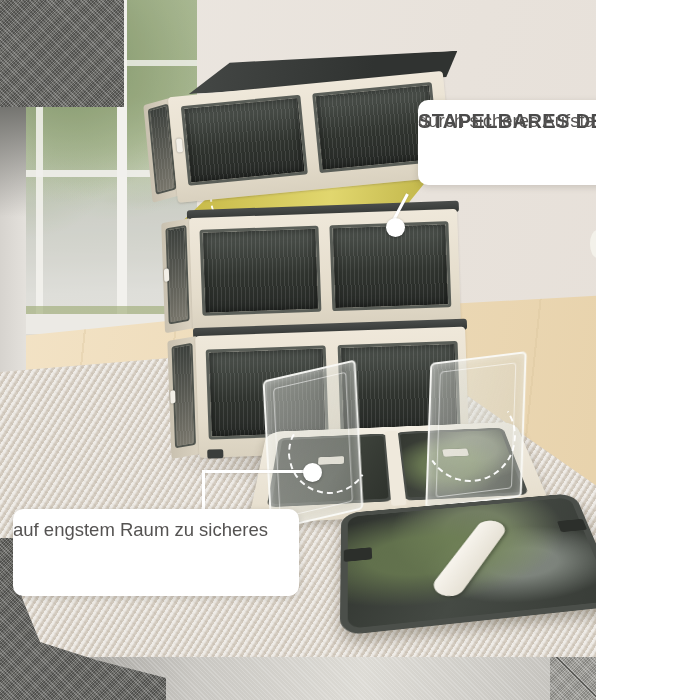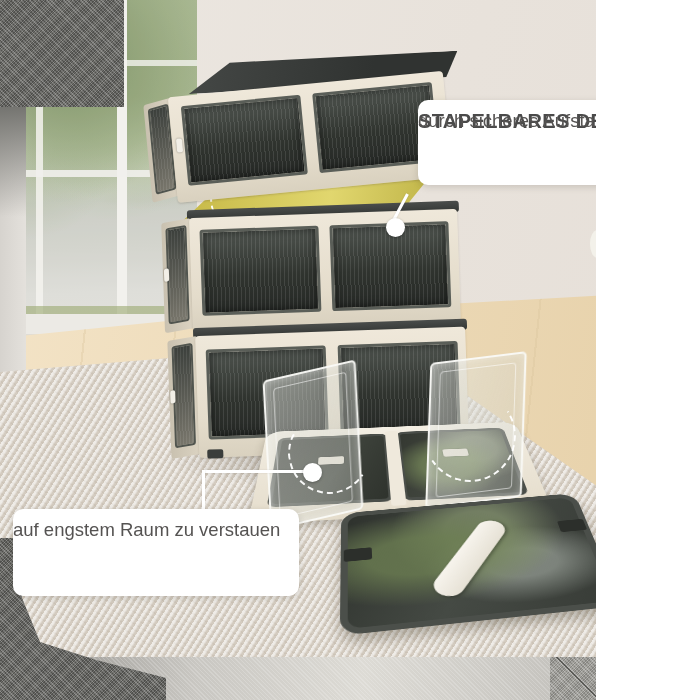--- a/index.html
+++ b/index.html
@@ -293,16 +293,16 @@
   <div class="dot dot-stack z9"></div>
   <div class="cl cl-fold-h z9"></div>
   <div class="cl cl-fold-v z9"></div>
   <div class="dot dot-fold z9"></div>
 
   <div class="note note-stack z10">
     <span class="note-title">STAPELBARES DESIGN</span>
     <span class="note-line">durch sicheres Aufstapeln</span>
   </div>
   <div class="note note-fold z10">
-    <span class="note-line">auf engstem Raum zu verstauen</span>
+    <span class="note-line">auf engstem Raum zu sicheres</span>
   </div>
 
 </div>
 
 </body></html>

